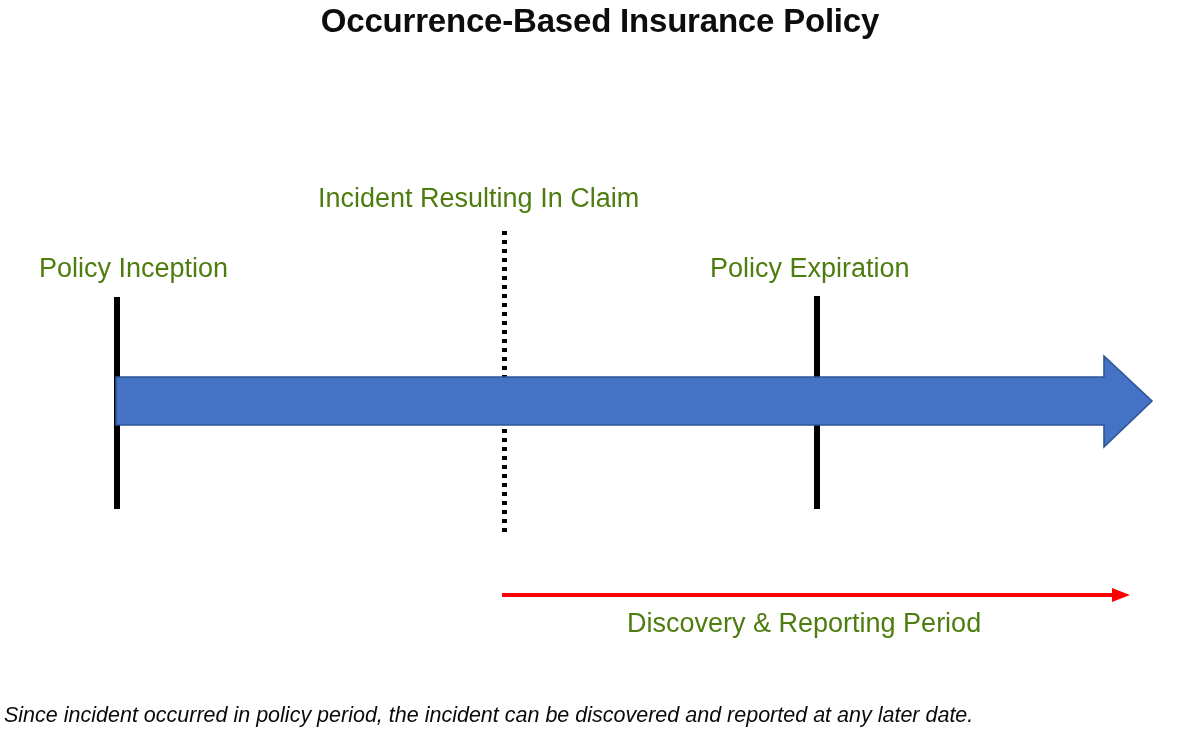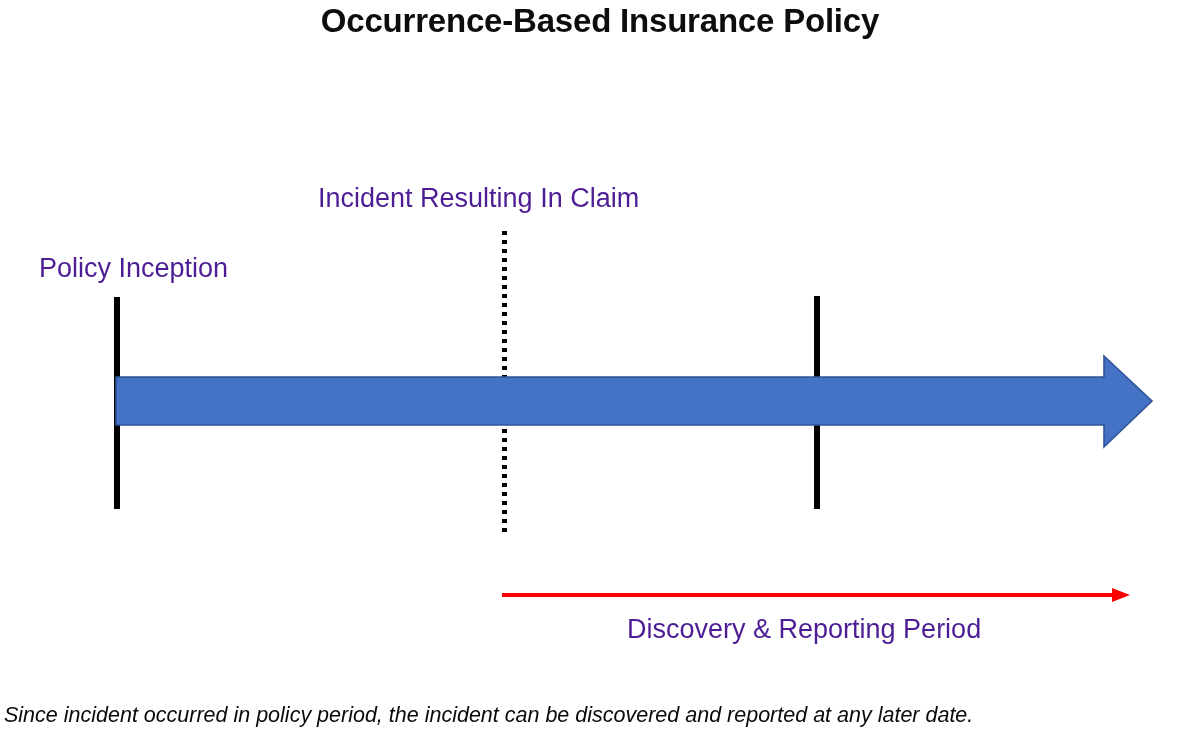--- a/index.html
+++ b/index.html
@@ -34,26 +34,26 @@
     color: #0d0d0d;
   }
 
   
   .label {
     position: absolute;
     font-size: 27px;
     font-weight: normal;
     line-height: 32px;
     white-space: nowrap;
-    color: #4c1d95;
+    color: #4d7c0f;
   }
   .label-incident { left: 318px; top: 182px; }
   .label-inception { left: 7px;   top: 252px; margin-left: 32px; }
   .label-expiration { left: 710px; top: 252px; }
-  .label-discovery { left: 627px; top: 607px; margin-top: 6px; }
+  .label-discovery { left: 627px; top: 607px; }
 
   
   .caption {
     position: absolute;
     left: 4px;
     top: 700px;
     width: 1196px;
     font-size: 21.5px;
     font-weight: normal;
     font-style: italic;
@@ -107,20 +107,21 @@
 <body>
 
 <div id="canvas">
 
   <div class="title">Occurrence-Based Insurance Policy</div>
 
   <div class="label label-incident">Incident Resulting In Claim</div>
 
   <div class="label label-inception">Policy Inception</div>
 
+  <div class="label label-expiration">Policy Expiration</div>
 
   <div class="dotted-line"></div>
 
   <div class="vline vline-inception"></div>
 
   <div class="vline vline-expiration"></div>
 
   <svg class="blue-arrow" viewBox="0 0 1040 100">
     <polygon points="0,25 988,25 988,4 1036,49 988,95 988,73 0,73" fill="#4472C4" stroke="#2E5496" stroke-width="1.6" stroke-linejoin="miter"></polygon>
   </svg>

